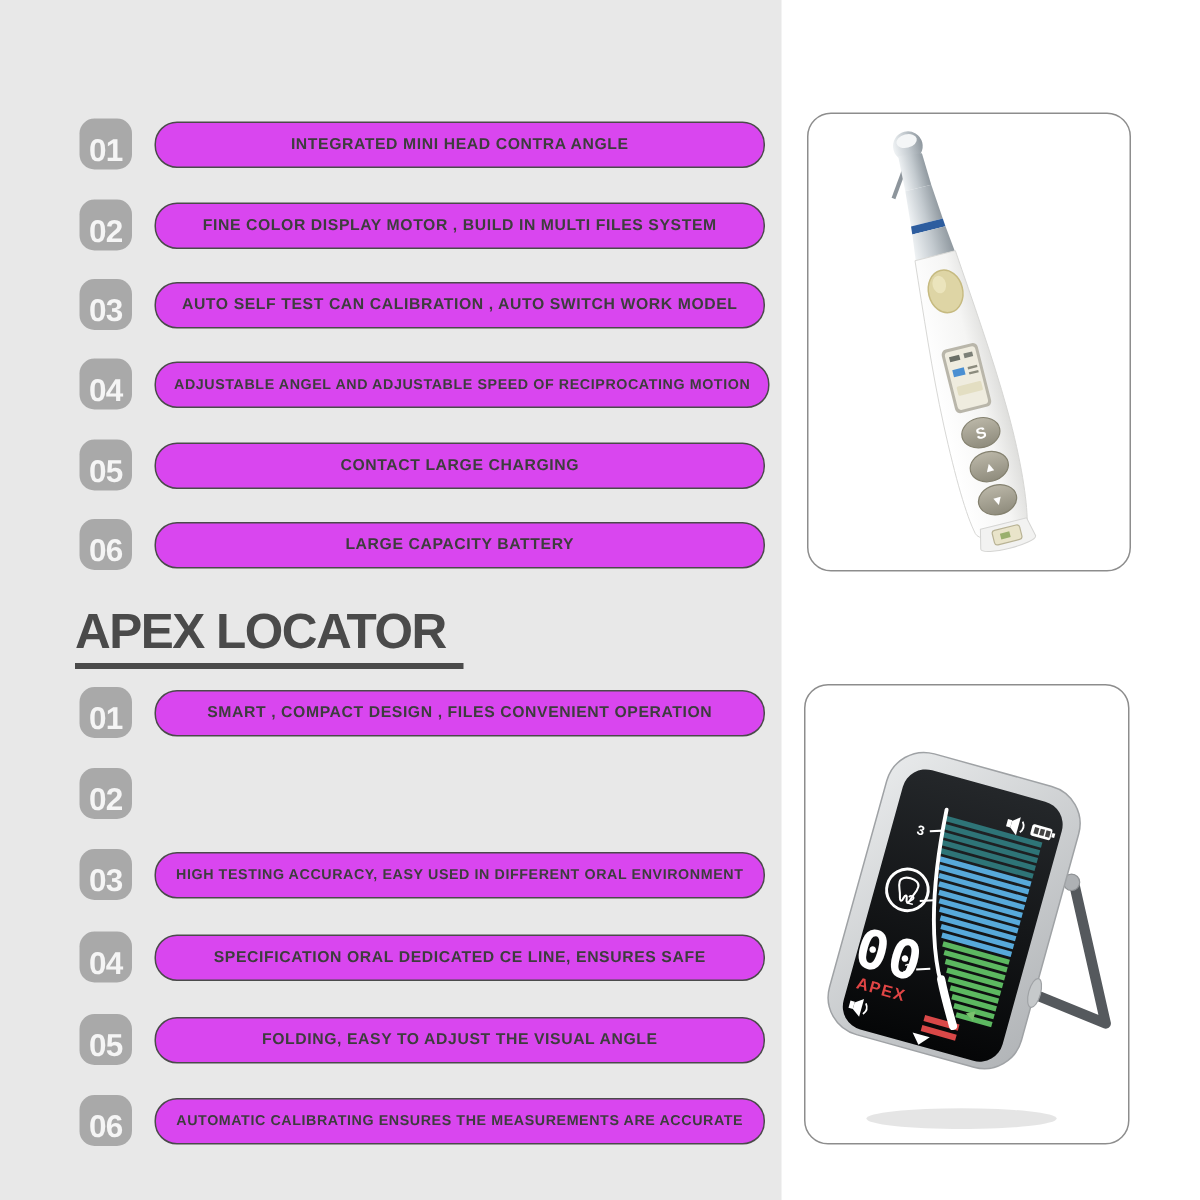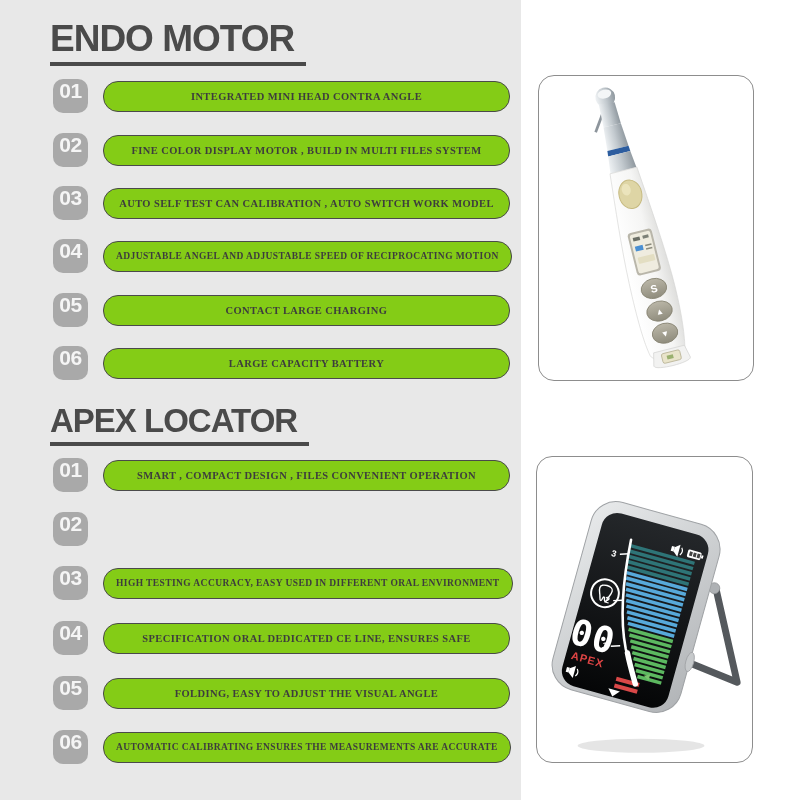--- a/index.html
+++ b/index.html
@@ -13,39 +13,38 @@
   body{font-family:"Liberation Sans",sans-serif;background:var(--bg-right);}
   .stage{position:relative;width:800px;height:800px;background:var(--bg-right);}
   .left-panel{position:absolute;left:0;top:0;width:521px;height:800px;background:var(--bg-left);}
   .section-title{position:absolute;display:inline-block;font-weight:700;color:var(--title);
     letter-spacing:-1px;line-height:1;border-bottom:4px solid var(--title);
     padding:0 12px 5px 0;white-space:nowrap;}
   .title-endo{left:50px;top:20px;font-size:37px;}
   .title-apex{left:50px;top:404px;font-size:33px;}
   .feature-row{position:absolute;left:53px;width:457px;height:34px;display:flex;align-items:center;}
   .badge{flex:none;width:35px;height:34px;border-radius:10px;background:var(--badge-bg);
-    color:var(--badge-text);font-size:21px;font-weight:700;display:flex;align-items:flex-start;
+    color:var(--badge-text);font-size:21px;font-weight:700;display:flex;align-items:flex-end;
     justify-content:center;letter-spacing:-0.5px;}
-  .pill{flex:1;height:31px;margin-left:15px;background:#84cc16;border:1.4px solid var(--pill-border);
-    border-radius:15px;display:flex;align-items:center;justify-content:center;padding:0 12px;font-family:Liberation Serif, serif;}
+  .pill{flex:1;height:31px;margin-left:15px;background:#d946ef;border:1.4px solid var(--pill-border);
+    border-radius:15px;display:flex;align-items:center;justify-content:center;padding:0 12px;}
   .pill-text{font-size:10.5px;font-weight:700;color:var(--pill-text);letter-spacing:0.4px;
     white-space:nowrap;text-align:center;}
   .product-card{position:absolute;background:#ffffff;border:1px solid #8d8d8d;border-radius:16px;overflow:hidden;}
   .card-endo{left:538px;top:75px;width:216px;height:306px;}
   .card-apex{left:536px;top:456px;width:217px;height:307px;}
   .product-card svg{display:block;width:100%;height:100%;}
   .seg{font-family:"DejaVu Sans Mono",monospace;}
 </style>
 </head>
 <body>
 
 <div class="stage">
   <div class="left-panel"></div>
 
-  <h1 class="section-title title-endo">ENDO MOTOR</h1>
 
   <div class="feature-row" style="top:79px">
     <div class="badge">
         <span>01</span>
       </div>
     <div class="pill">
         <span class="pill-text">INTEGRATED MINI HEAD CONTRA ANGLE</span>
       </div>
   </div>
   <div class="feature-row" style="top:133px">

